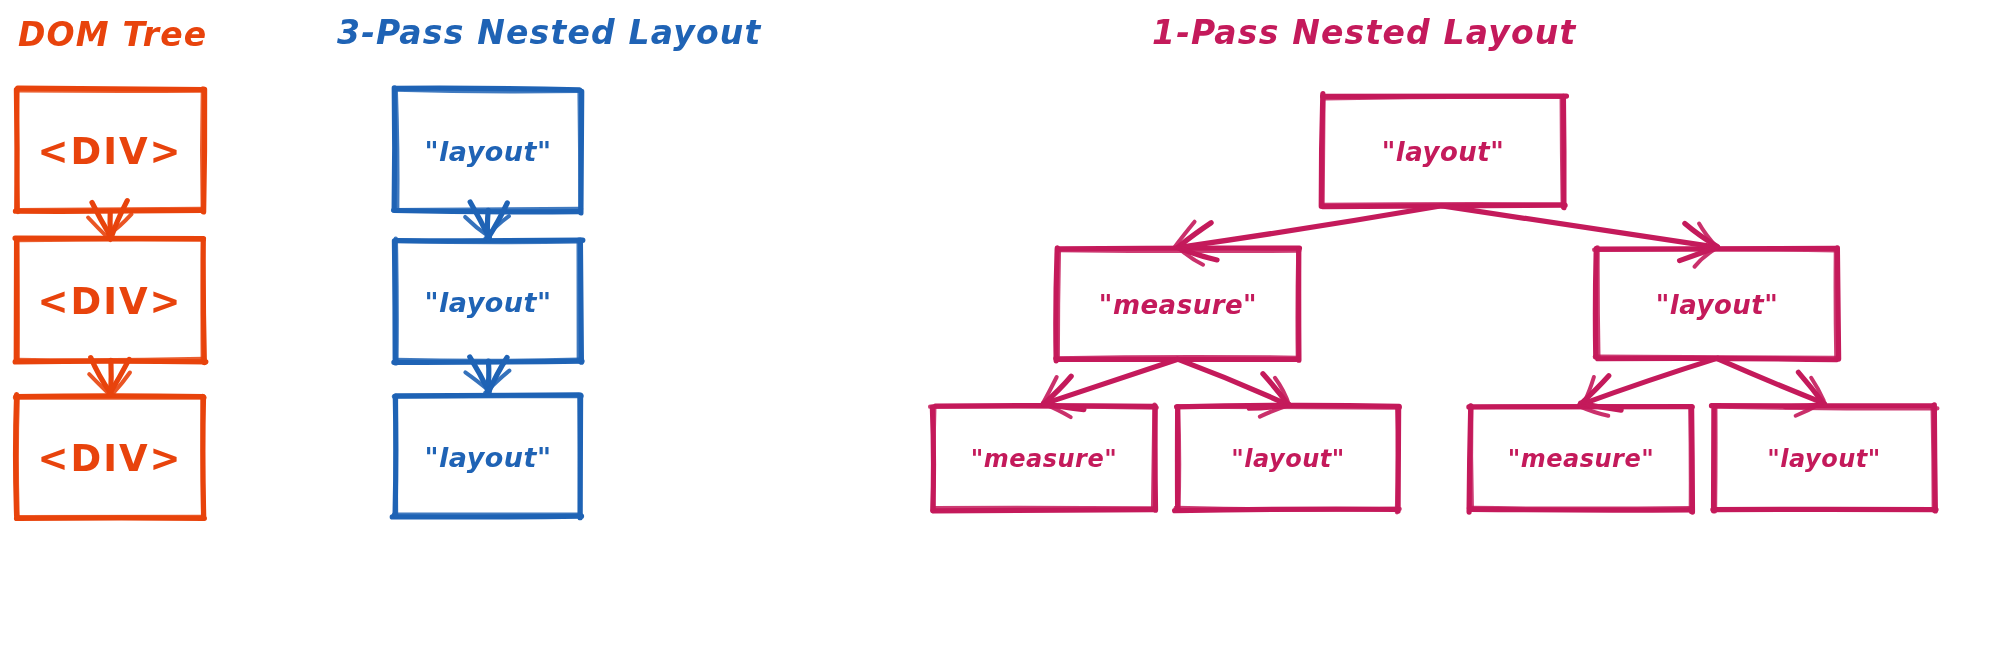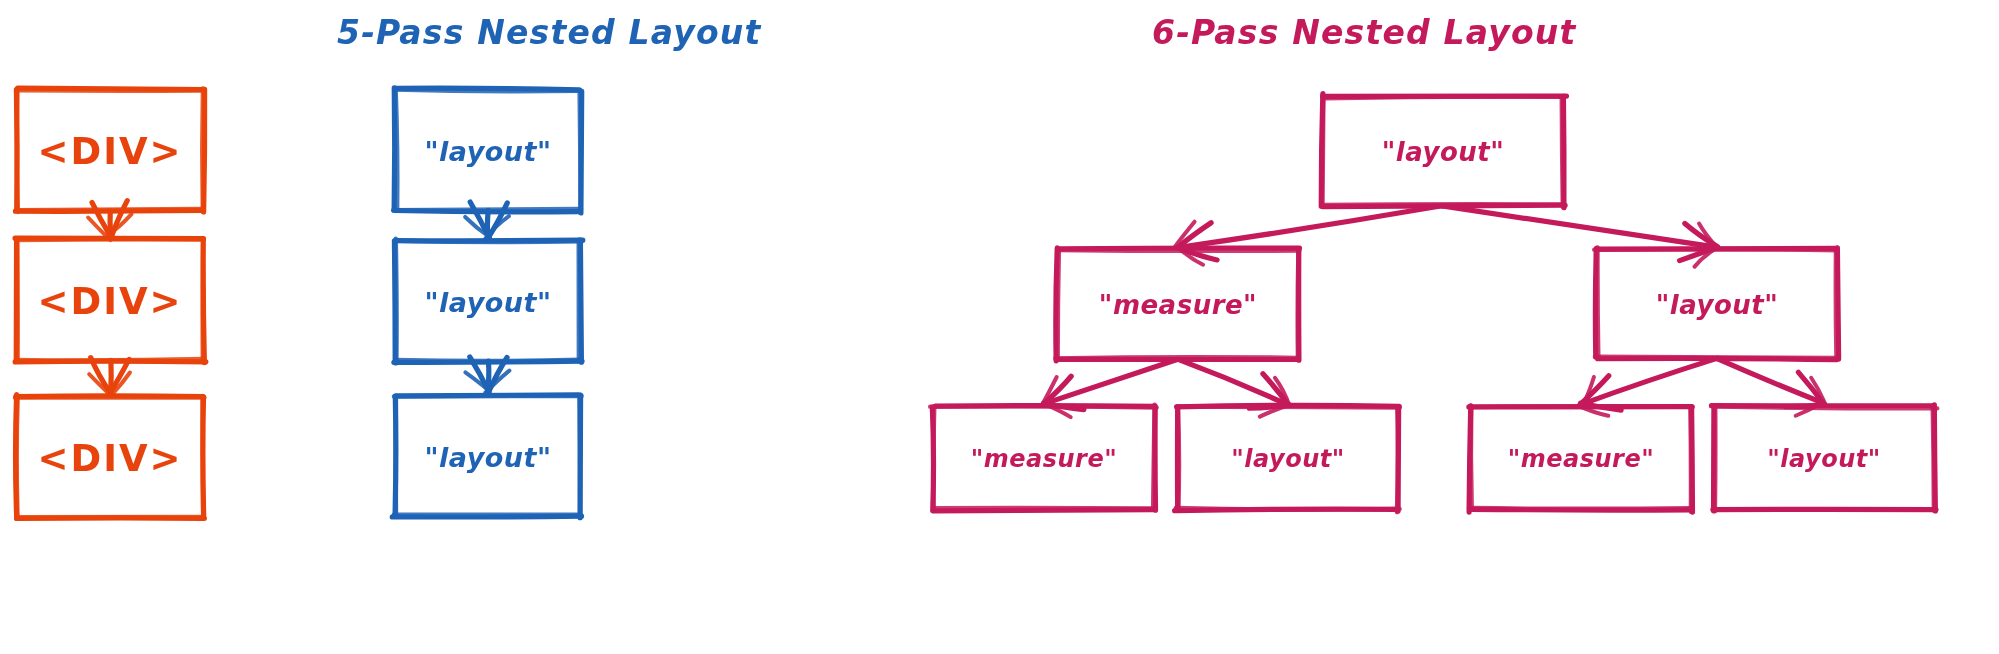--- a/index.html
+++ b/index.html
@@ -30,22 +30,23 @@
   .lbl-orange{color:#e8430c;font-size:37px;letter-spacing:2px;}
   .lbl-blue{color:#1f63b5;font-size:27px;font-style:italic;letter-spacing:.5px;}
   .lbl-crimson{color:#c41a5b;font-size:26px;font-style:italic;letter-spacing:.5px;}
   .lbl-crimson.small{font-size:24px;}
 </style>
 </head>
 <body>
 
 <div id="stage">
 
-  <div class="title" id="title-onepass">5-Pass Nested Layout</div>
-  <div class="title" id="title-twopass">6-Pass Nested Layout</div>
+  <div class="title" id="title-dom">DOM Tree</div>
+  <div class="title" id="title-onepass">3-Pass Nested Layout</div>
+  <div class="title" id="title-twopass">1-Pass Nested Layout</div>
 
   <svg class="layer" id="vectors" viewBox="0 0 1999 654">
       <g>
         <g>
           <path d="M 17.674865535099464 88.1494231546295 Q 110.41210894673695 89.16347630613646 203.66002244456206 89.50970119161518" stroke="#e8430c" stroke-width="5.2" fill="none" stroke-linecap="round" opacity="1"></path>
           <path d="M 204.59566090476963 89.22995939202605 Q 204.943800247481 151.01371161821936 203.629296719832 211.88232210396433" stroke="#e8430c" stroke-width="5.2" fill="none" stroke-linecap="round" opacity="1"></path>
           <path d="M 202.50065553041674 210.45122969872375 Q 109.98519774819036 211.5364400987683 15.431000610432122 211.20482016133835" stroke="#e8430c" stroke-width="5.2" fill="none" stroke-linecap="round" opacity="1"></path>
           <path d="M 16.746888257794495 209.57701963858074 Q 17.550429803063363 148.71605406702312 16.407691621388164 89.70146160589134" stroke="#e8430c" stroke-width="5.2" fill="none" stroke-linecap="round" opacity="1"></path>
           <path d="M 16.286961055843605 90.41582675113615 Q 110.08492271675958 91.01565264776147 202.9744872860259 90.55456060525243" stroke="#e8430c" stroke-width="4.4" fill="none" stroke-linecap="round" opacity="0.85"></path>
           <path d="M 202.92244961470013 88.36165873166716 Q 201.57531987115522 150.55914567274002 202.803819249642 212.02634211754255" stroke="#e8430c" stroke-width="4.4" fill="none" stroke-linecap="round" opacity="0.85"></path>

